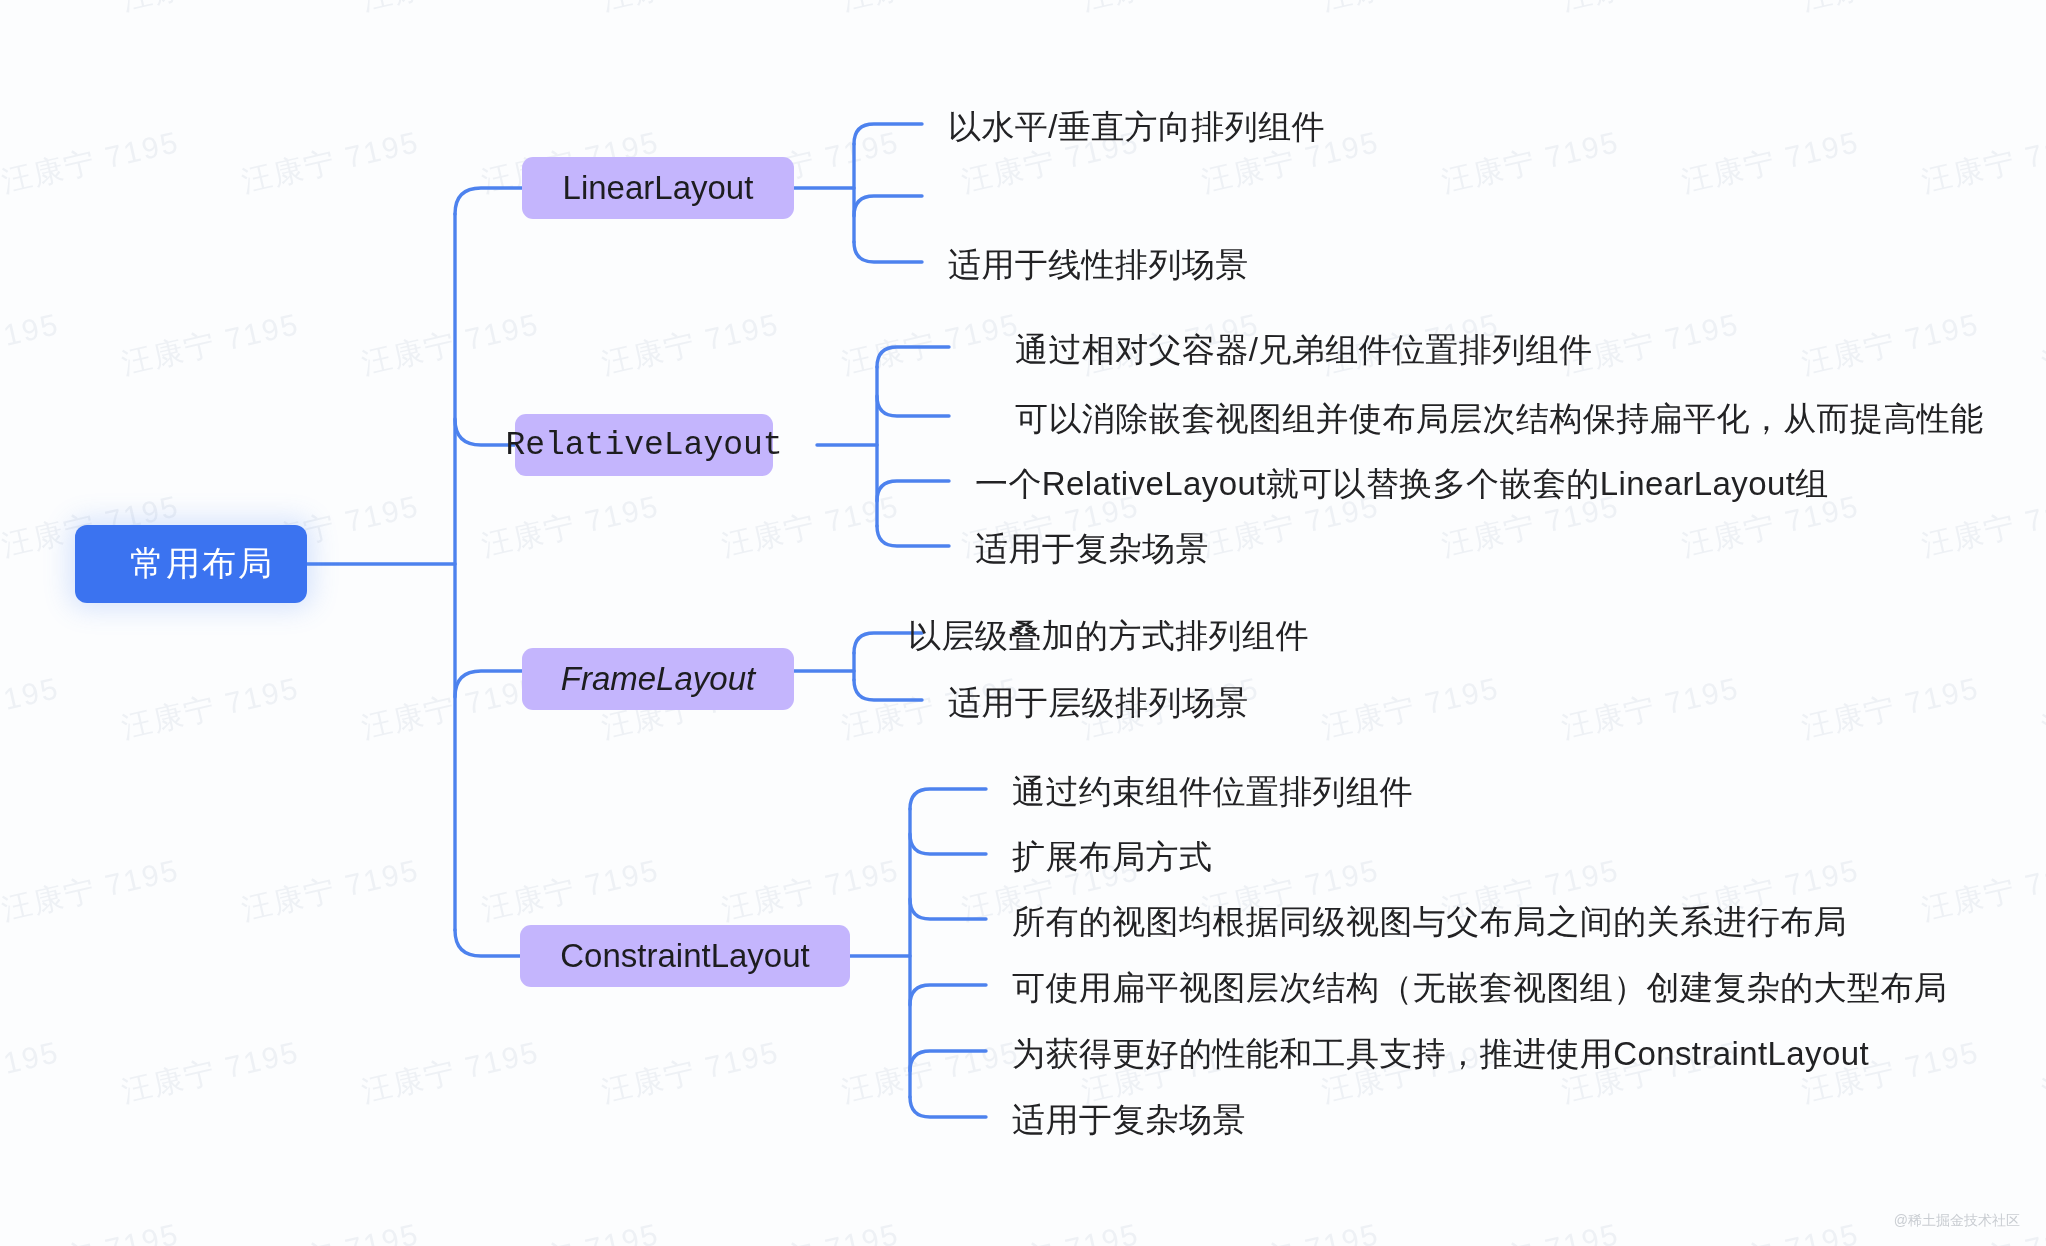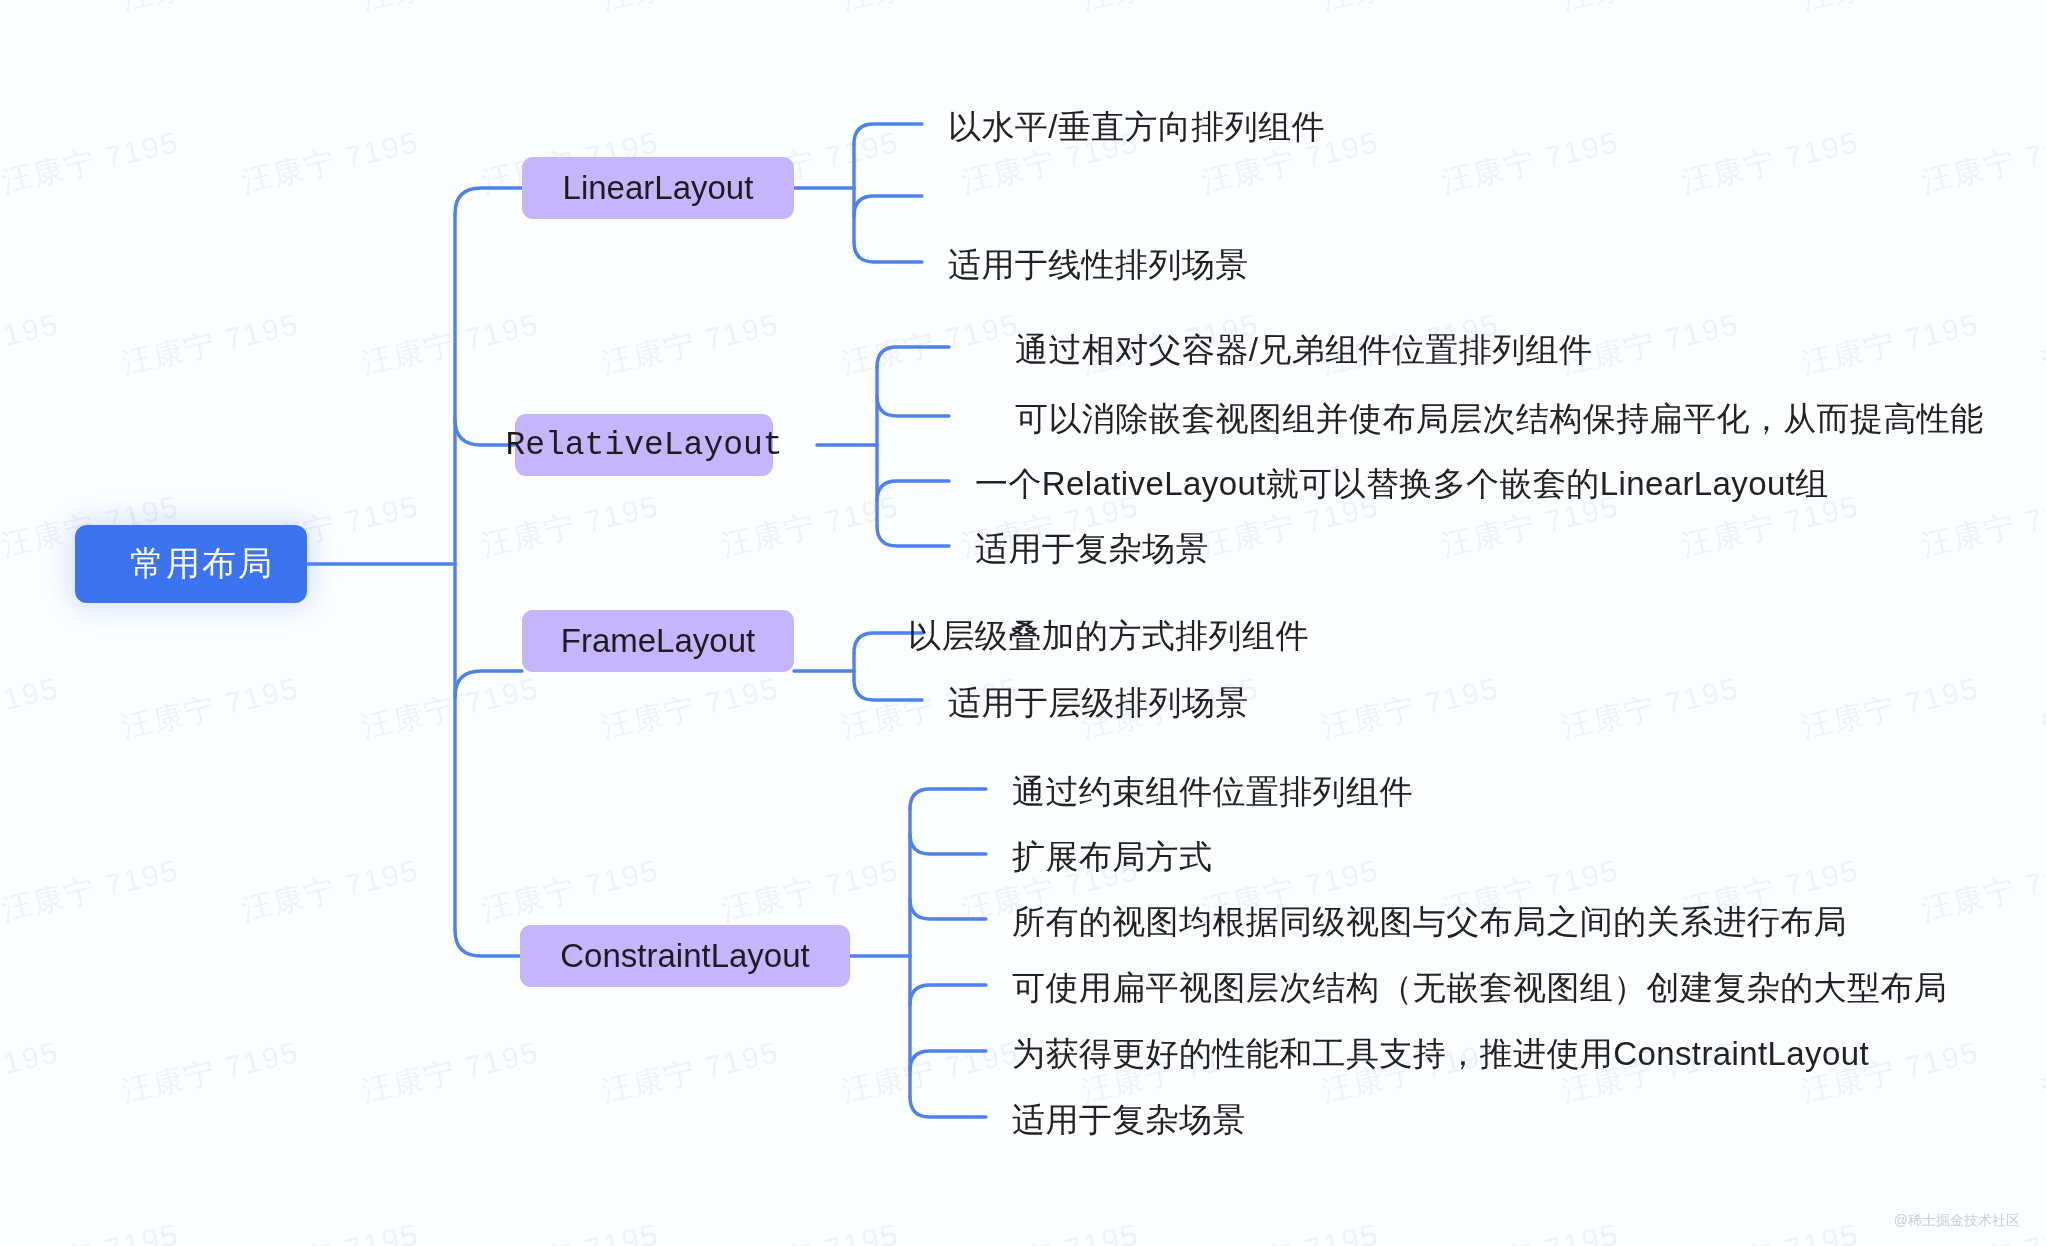--- a/index.html
+++ b/index.html
@@ -213,21 +213,21 @@
       </div>
       <div class="leaf-text" style="left: 948px; top: 110px;">以水平/垂直方向排列组件</div>
       <div class="leaf-text" style="left: 948px; top: 248px;">适用于线性排列场景</div>
       <div class="cat-node" style="left: 515px; top: 414px; width: 258px; height: 62px; font-family: Liberation Mono, monospace;">
         <span>RelativeLayout</span>
       </div>
       <div class="leaf-text" style="left: 975px; top: 333px; margin-left: 40px;">通过相对父容器/兄弟组件位置排列组件</div>
       <div class="leaf-text" style="left: 975px; top: 402px; margin-left: 40px;">可以消除嵌套视图组并使布局层次结构保持扁平化，从而提高性能</div>
       <div class="leaf-text" style="left: 975px; top: 467px;">一个RelativeLayout就可以替换多个嵌套的LinearLayout组</div>
       <div class="leaf-text" style="left: 975px; top: 532px;">适用于复杂场景</div>
-      <div class="cat-node" style="left: 522px; top: 610px; width: 272px; height: 62px;">
+      <div class="cat-node" style="left: 522px; top: 648px; width: 272px; height: 62px; font-style: italic;">
         <span>FrameLayout</span>
       </div>
       <div class="leaf-text" style="left: 908px; top: 619px;">以层级叠加的方式排列组件</div>
       <div class="leaf-text" style="left: 948px; top: 686px;">适用于层级排列场景</div>
       <div class="cat-node" style="left: 520px; top: 925px; width: 330px; height: 62px;">
         <span>ConstraintLayout</span>
       </div>
       <div class="leaf-text" style="left: 1012px; top: 775px;">通过约束组件位置排列组件</div>
       <div class="leaf-text" style="left: 1012px; top: 840px;">扩展布局方式</div>
       <div class="leaf-text" style="left: 1012px; top: 905px;">所有的视图均根据同级视图与父布局之间的关系进行布局</div>

